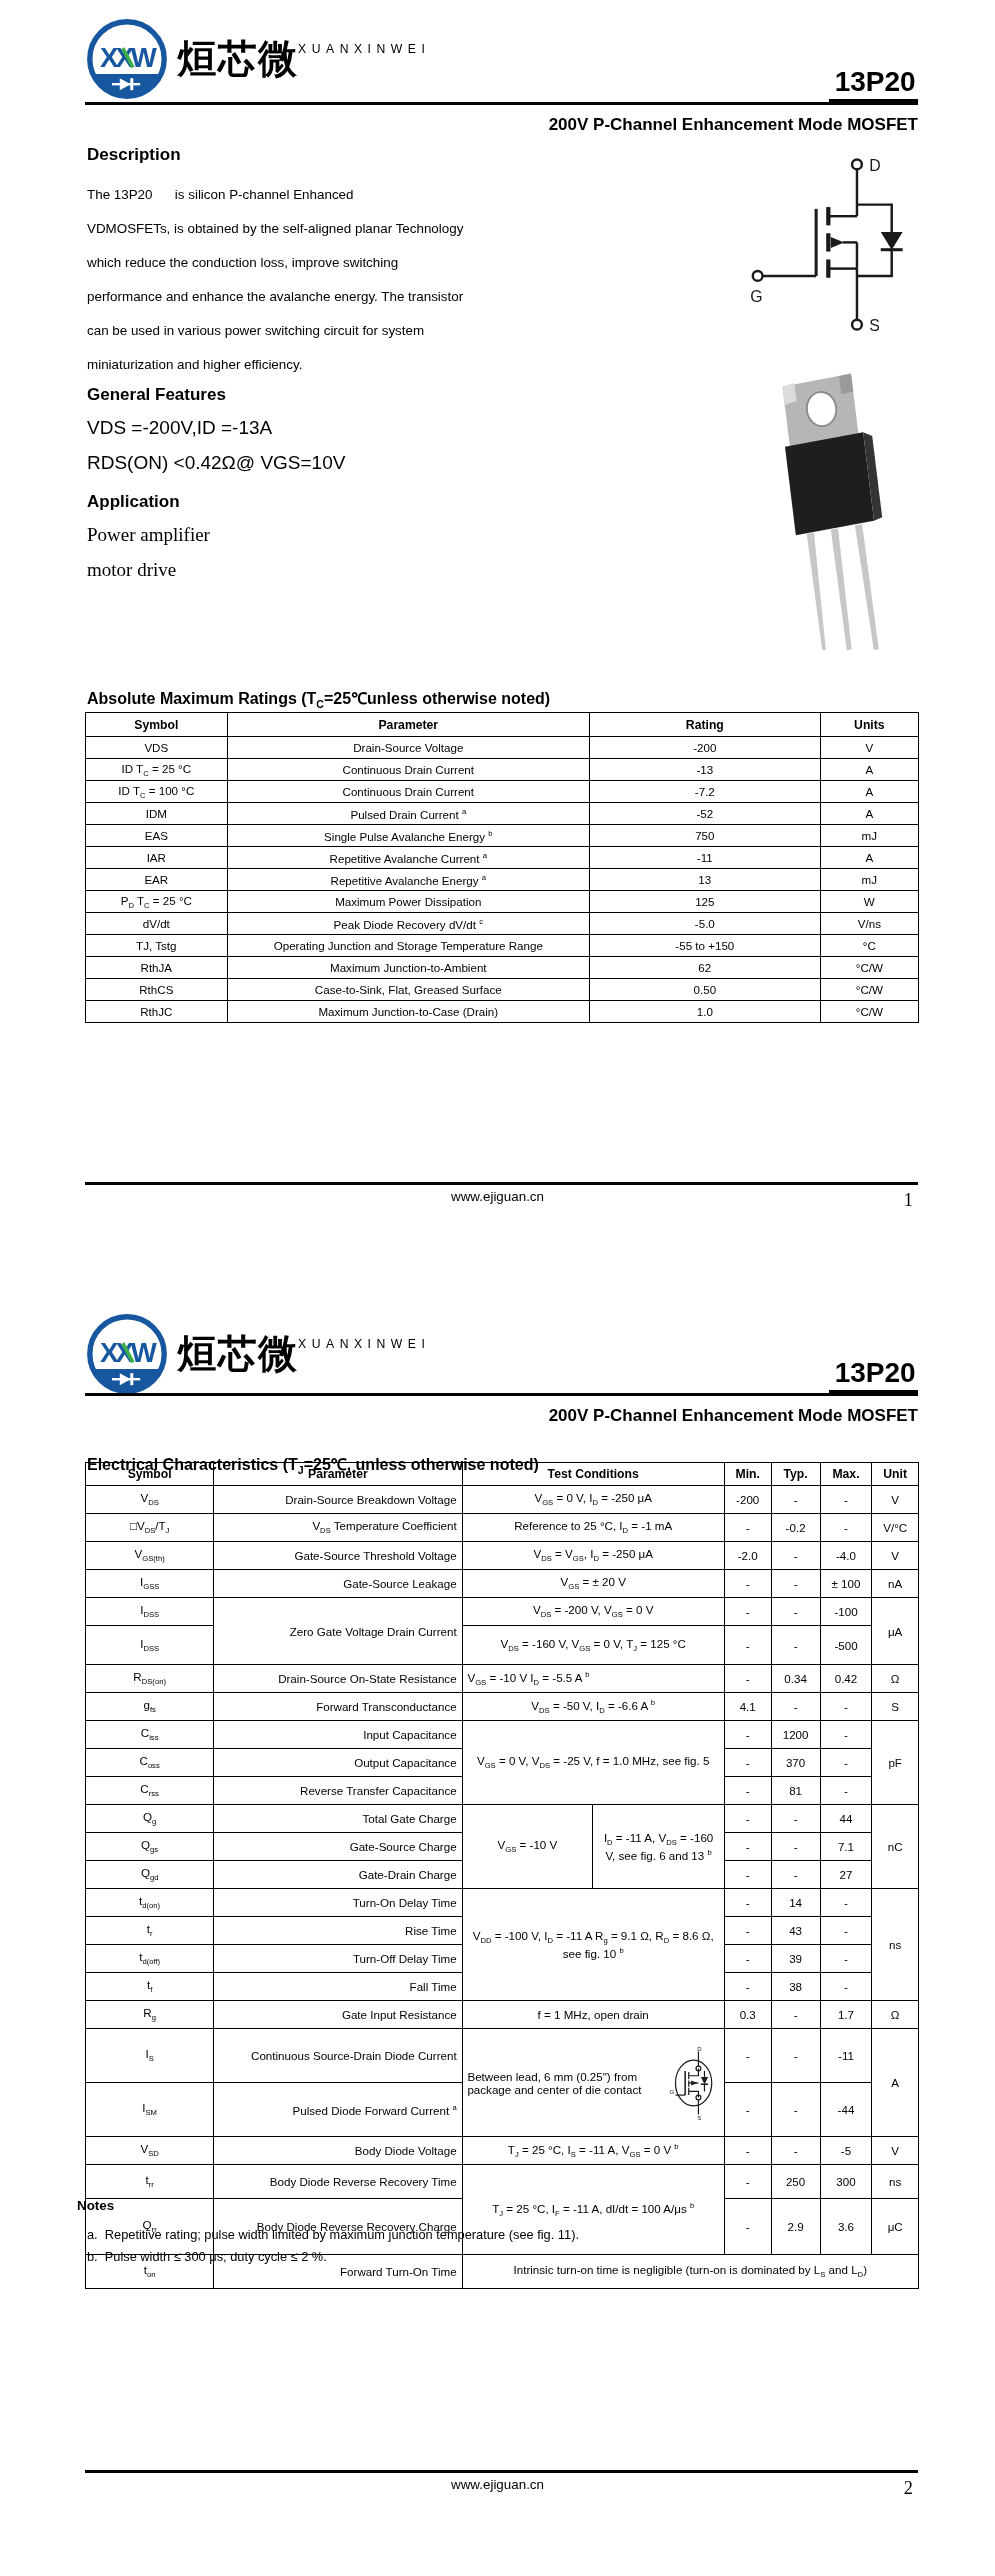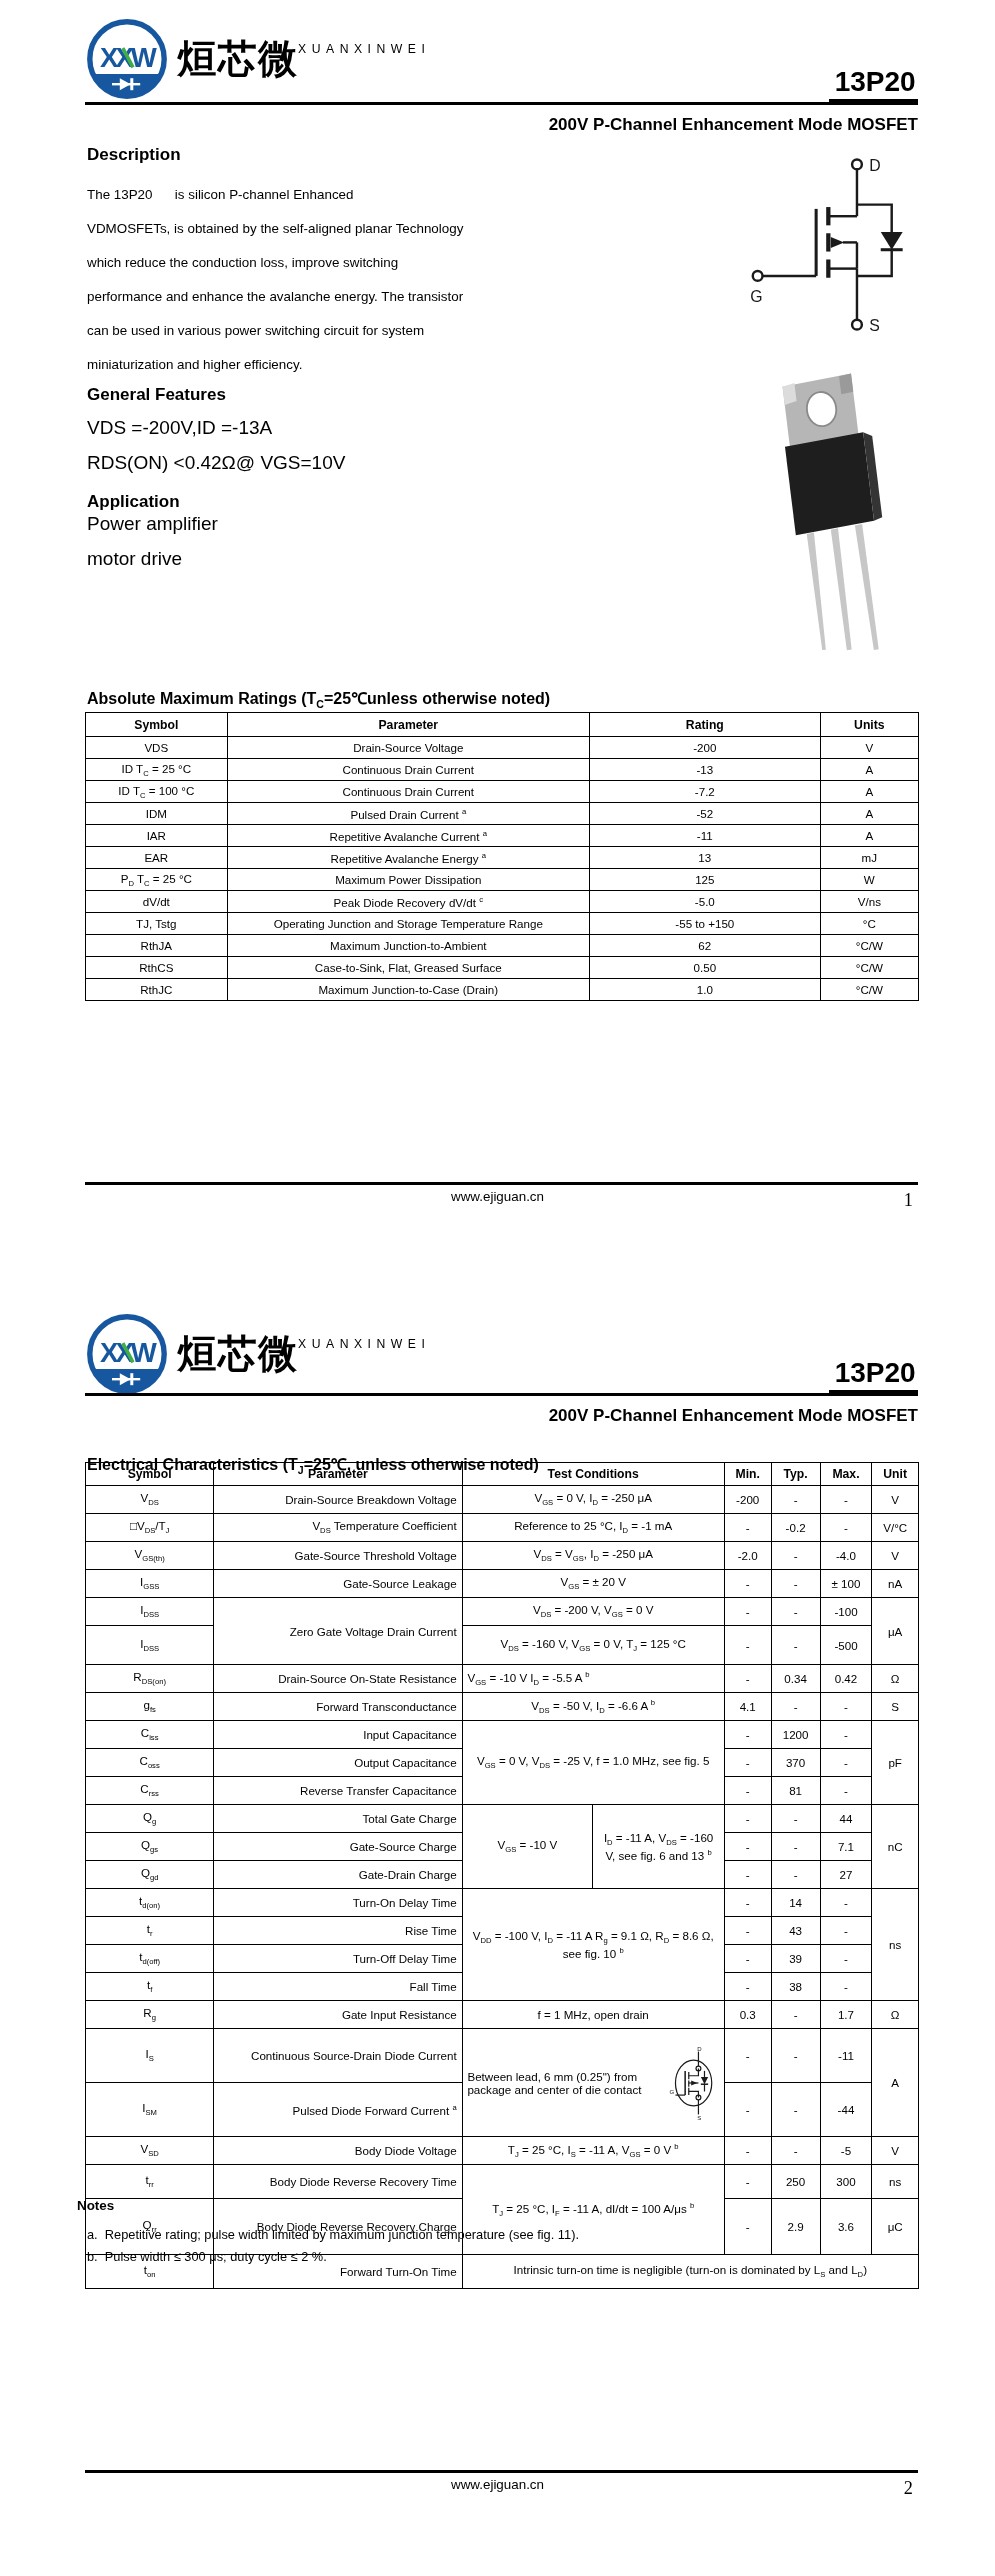--- a/index.html
+++ b/index.html
@@ -80,21 +80,21 @@
     <div class="body-line">miniaturization and higher efficiency.</div>
   </div>
 
   <div class="abs h-section" style="left:87px;top:385px;">General Features</div>
   <div class="abs" style="left:87px;top:410px;width:634px;">
     <div class="feat-line">VDS =-200V,ID =-13A</div>
     <div class="feat-line">RDS(ON) &lt;0.42Ω@ VGS=10V</div>
   </div>
 
   <div class="abs h-section" style="left:87px;top:492px;">Application</div>
-  <div class="abs" style="left:87px;top:506px;width:634px;">
+  <div class="abs" style="left:87px;top:517px;width:634px;font-family:Liberation Serif, serif;">
     <div class="feat-line">Power amplifier</div>
     <div class="feat-line">motor drive</div>
   </div>
 
   <div class="abs" style="left:738px;top:151px;">
     <svg width="177" height="195" viewBox="0 0 290 320" fill="none" stroke="#1a1a1a" stroke-width="4">
       <circle cx="195" cy="22" r="8" fill="#fff"></circle>
       <text x="215" y="33" stroke="none" fill="#1a1a1a" font-size="26" font-family="Liberation Sans, sans-serif">D</text>
       <path d="M195 30 V107"></path>
       <path d="M148 107 H195"></path>
@@ -168,20 +168,26 @@
             <td>ID T<sub>C</sub> = 100 °C</td>
             <td>Continuous Drain Current</td>
             <td>-7.2</td>
             <td>A</td>
           </tr>
         <tr>
             <td>IDM</td>
             <td>Pulsed Drain Current <sup>a</sup></td>
             <td>-52</td>
             <td>A</td>
+          </tr>
+        <tr>
+            <td>EAS</td>
+            <td>Single Pulse Avalanche Energy <sup>b</sup></td>
+            <td>750</td>
+            <td>mJ</td>
           </tr>
         <tr>
             <td>IAR</td>
             <td>Repetitive Avalanche Current <sup>a</sup></td>
             <td>-11</td>
             <td>A</td>
           </tr>
         <tr>
             <td>EAR</td>
             <td>Repetitive Avalanche Energy <sup>a</sup></td>

